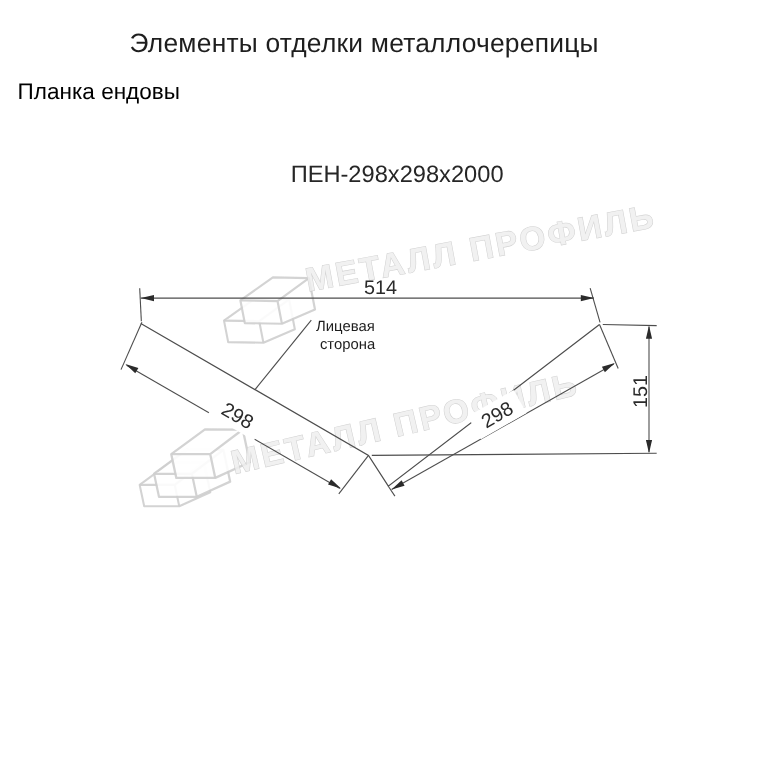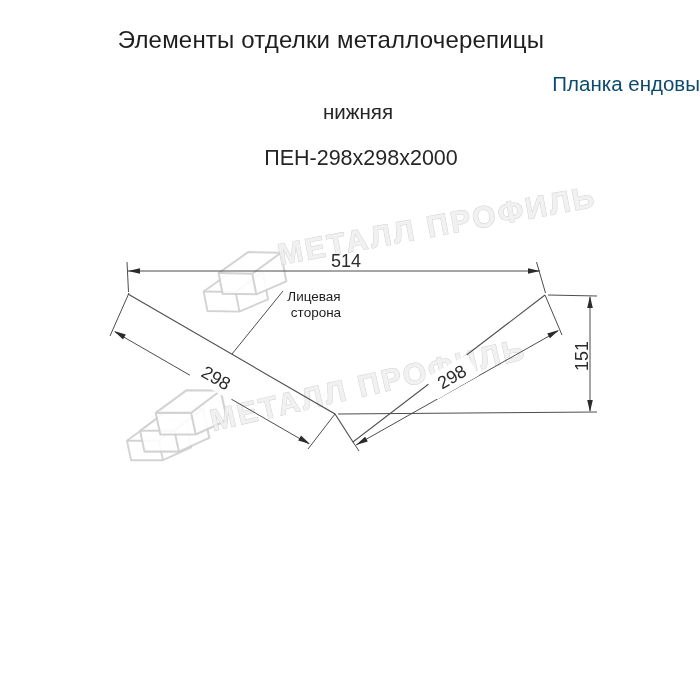--- a/index.html
+++ b/index.html
@@ -2,21 +2,21 @@
 <html><head>
 <meta charset="utf-8">
 <style>
   html,body{margin:0;padding:0;background:#ffffff;}
   .canvas{
     position:relative;width:700px;height:496px;background:#ffffff;overflow:hidden;
     font-family:"Liberation Sans", sans-serif;
   }
   .abs{position:absolute;}
   .title{top:26px;left:-38px;width:738px;text-align:center;font-size:24px;color:#1e1e1e;letter-spacing:.2px;}
-  .sub1{top:72px;left:16px;width:684px;text-align:right;font-size:20.5px;color:#0c4a6e;}
+  .sub1{top:72px;left:16px;width:684px;text-align:left;font-size:20.5px;color:#000000;}
   .sub2{top:100px;left:16px;width:684px;text-align:center;font-size:20.5px;color:#262626;}
   .sku{top:146px;left:22px;width:678px;text-align:center;font-size:21.5px;color:#262626;}
   .footer1{top:650px;left:18px;font-size:11px;color:#0f172a;}
   .footer2{top:666px;left:18px;font-size:12.5px;color:#c2410c;}
   svg.drawing{position:absolute;left:0;top:0;width:700px;height:700px;}
   .dline{stroke:#4d4d4d;stroke-width:1;fill:none;}
   .part{stroke:#4d4d4d;stroke-width:1.1;fill:none;}
   .arrow{fill:#2b2b2b;stroke:none;}
   .dimtext{font-family:"Liberation Sans",sans-serif;font-size:18px;fill:#2b2b2b;}
   .facetext{font-family:"Liberation Sans",sans-serif;font-size:13.5px;fill:#1e1e1e;}
@@ -24,21 +24,20 @@
           fill:#efefef;stroke:#c9c9c9;stroke-width:1;paint-order:stroke;opacity:.85;}
   .wmhouse{fill:#ffffff;stroke:#cfcfcf;stroke-width:2;stroke-linejoin:round;opacity:.9;}
 </style>
 </head>
 <body>
 
 <div class="canvas">
 
   <div class="abs title">Элементы отделки металлочерепицы</div>
   <div class="abs sub1">Планка ендовы</div>
-  <div class="abs sub2">нижняя</div>
   <div class="abs sku">ПЕН-298х298х2000</div>
 
   <svg class="drawing" viewBox="0 0 700 700">
 
     <g>
       <g transform="translate(208,266) rotate(-11)">
         <g transform="translate(-12,8) scale(0.95)">
           <path class="wmhouse" d="M3,17 L36,2 L68,9 L68,38 L36,45 L3,38 Z"></path>
           <path class="wmhouse" d="M3,17 L36,24 L68,9 M36,24 L36,45" fill="none"></path>
         </g>

